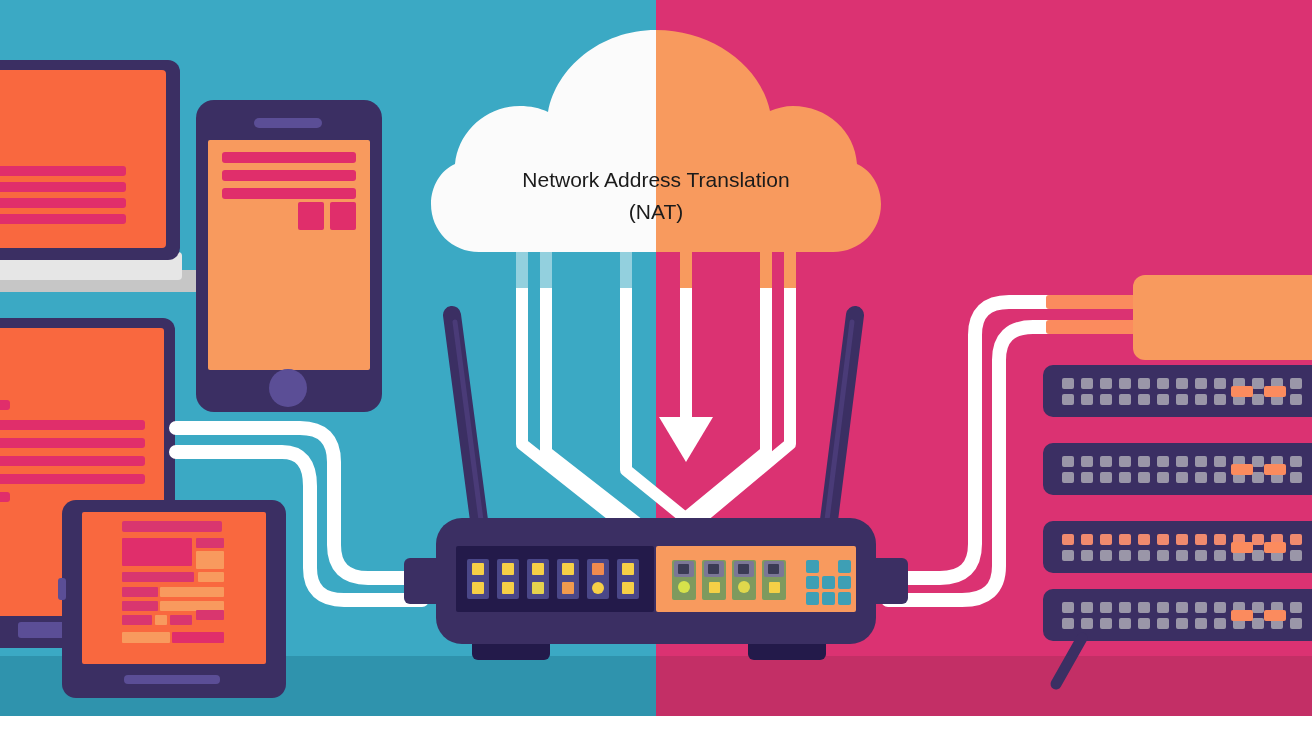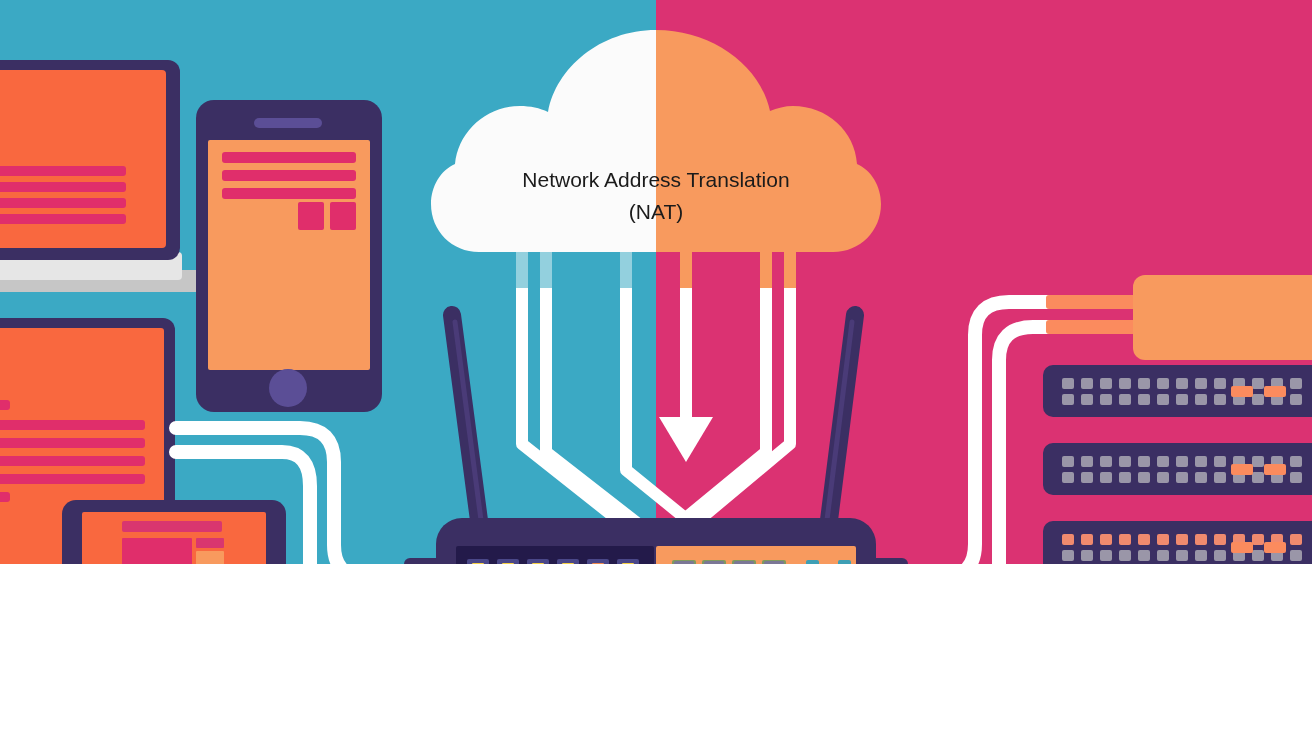--- a/index.html
+++ b/index.html
@@ -7,21 +7,21 @@
     margin: 0;
     padding: 0;
     background: #ffffff;
   }
   body {
     font-family: "Liberation Sans", sans-serif;
   }
   #stage {
     position: relative;
     width: 1312px;
-    height: 564px;
+    height: 716px;
     overflow: hidden;
   }
   #stage svg {
     display: block;
     width: 1312px;
     height: 736px;
   }
   .cloud-label {
     font-family: "Liberation Sans", sans-serif;
     font-size: 21px;

